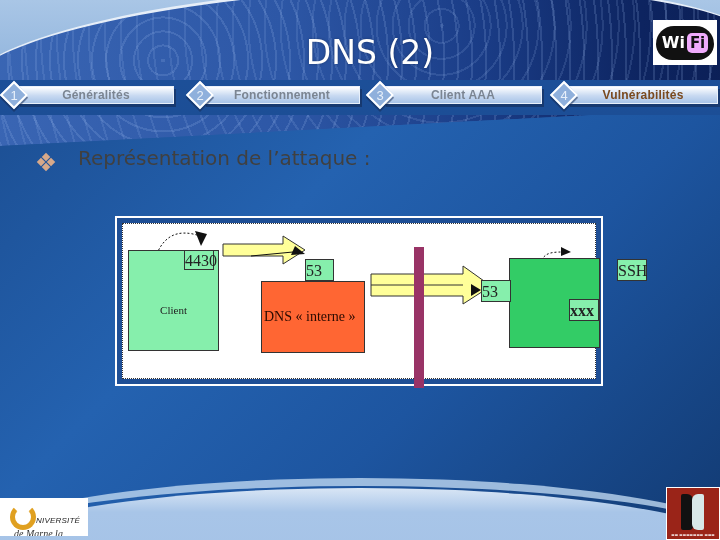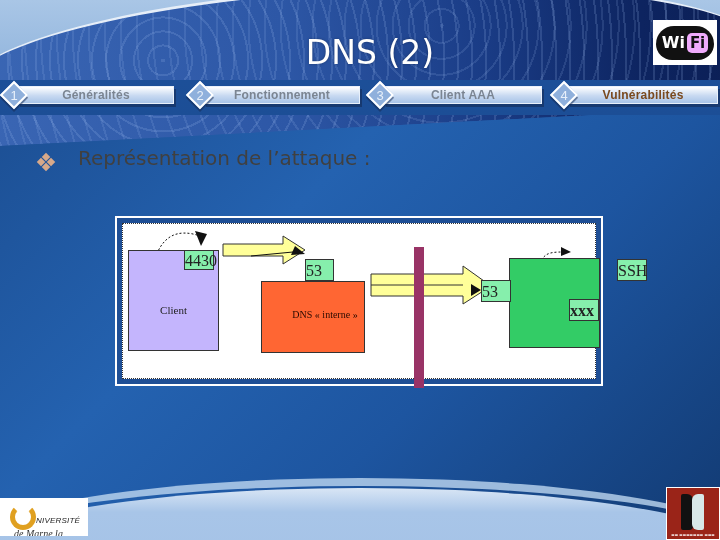--- a/index.html
+++ b/index.html
@@ -83,26 +83,26 @@
     
     .diagram-frame {
       position: absolute; left: 115px; top: 216px; width: 488px; height: 170px;
       border: 2px solid #ffffff; background: #1f4f95;
     }
     .diagram {
       position: absolute; left: 5px; top: 5px; width: 474px; height: 156px;
       background: #ffffff; border: 1px dotted #333;
     }
     .box { position: absolute; font-family: "Liberation Serif", serif; color: #222; }
-    .client { left: 5px; top: 26px; width: 91px; height: 101px; background: #c4b5fd; border: 1px solid #333; }
+    .client { left: 5px; top: 26px; width: 91px; height: 101px; background: #86efac; border: 1px solid #333; }
     .client-label { position: absolute; left: 0; top: 53px; width: 100%; text-align: center; font-size: 11px; }
     .port { background: #86efac; border: 1px solid #333; font-size: 16px; line-height: 19px; position: absolute; }
     .p4430 { left: 61px; top: 26px; width: 30px; height: 20px; }
     .dns { left: 138px; top: 57px; width: 104px; height: 72px; background: #ff6633; border: 1px solid #333; }
-    .dns-label { position: absolute; left: 12px; top: 27px; width: 100%; text-align: center; font-size: 10px; color: #2a0a00; }
+    .dns-label { position: absolute; left: 2px; top: 27px; width: 100%; text-align: left; font-size: 14px; color: #2a0a00; }
     .p53a { left: 182px; top: 35px; width: 29px; height: 22px; line-height: 21px; }
     .firewall { position: absolute; left: 291px; top: 23px; width: 10px; height: 141px; background: #993366; }
     .server { left: 386px; top: 34px; width: 91px; height: 90px; background: #33cc66; border: 1px solid #333; }
     .p53b { left: 358px; top: 56px; width: 30px; height: 22px; line-height: 21px; }
     .pssh { left: 446px; top: 35px; width: 30px; height: 22px; line-height: 21px; margin-left: 48px; }
     .pxxx { left: 446px; top: 75px; width: 30px; height: 22px; line-height: 21px; font-weight: bold; }
     .arrow-svg { position: absolute; left: 0; top: 0; }
     
     .bottom-curve {
       position: absolute; left: -60px; top: 488px; width: 840px; height: 200px;

